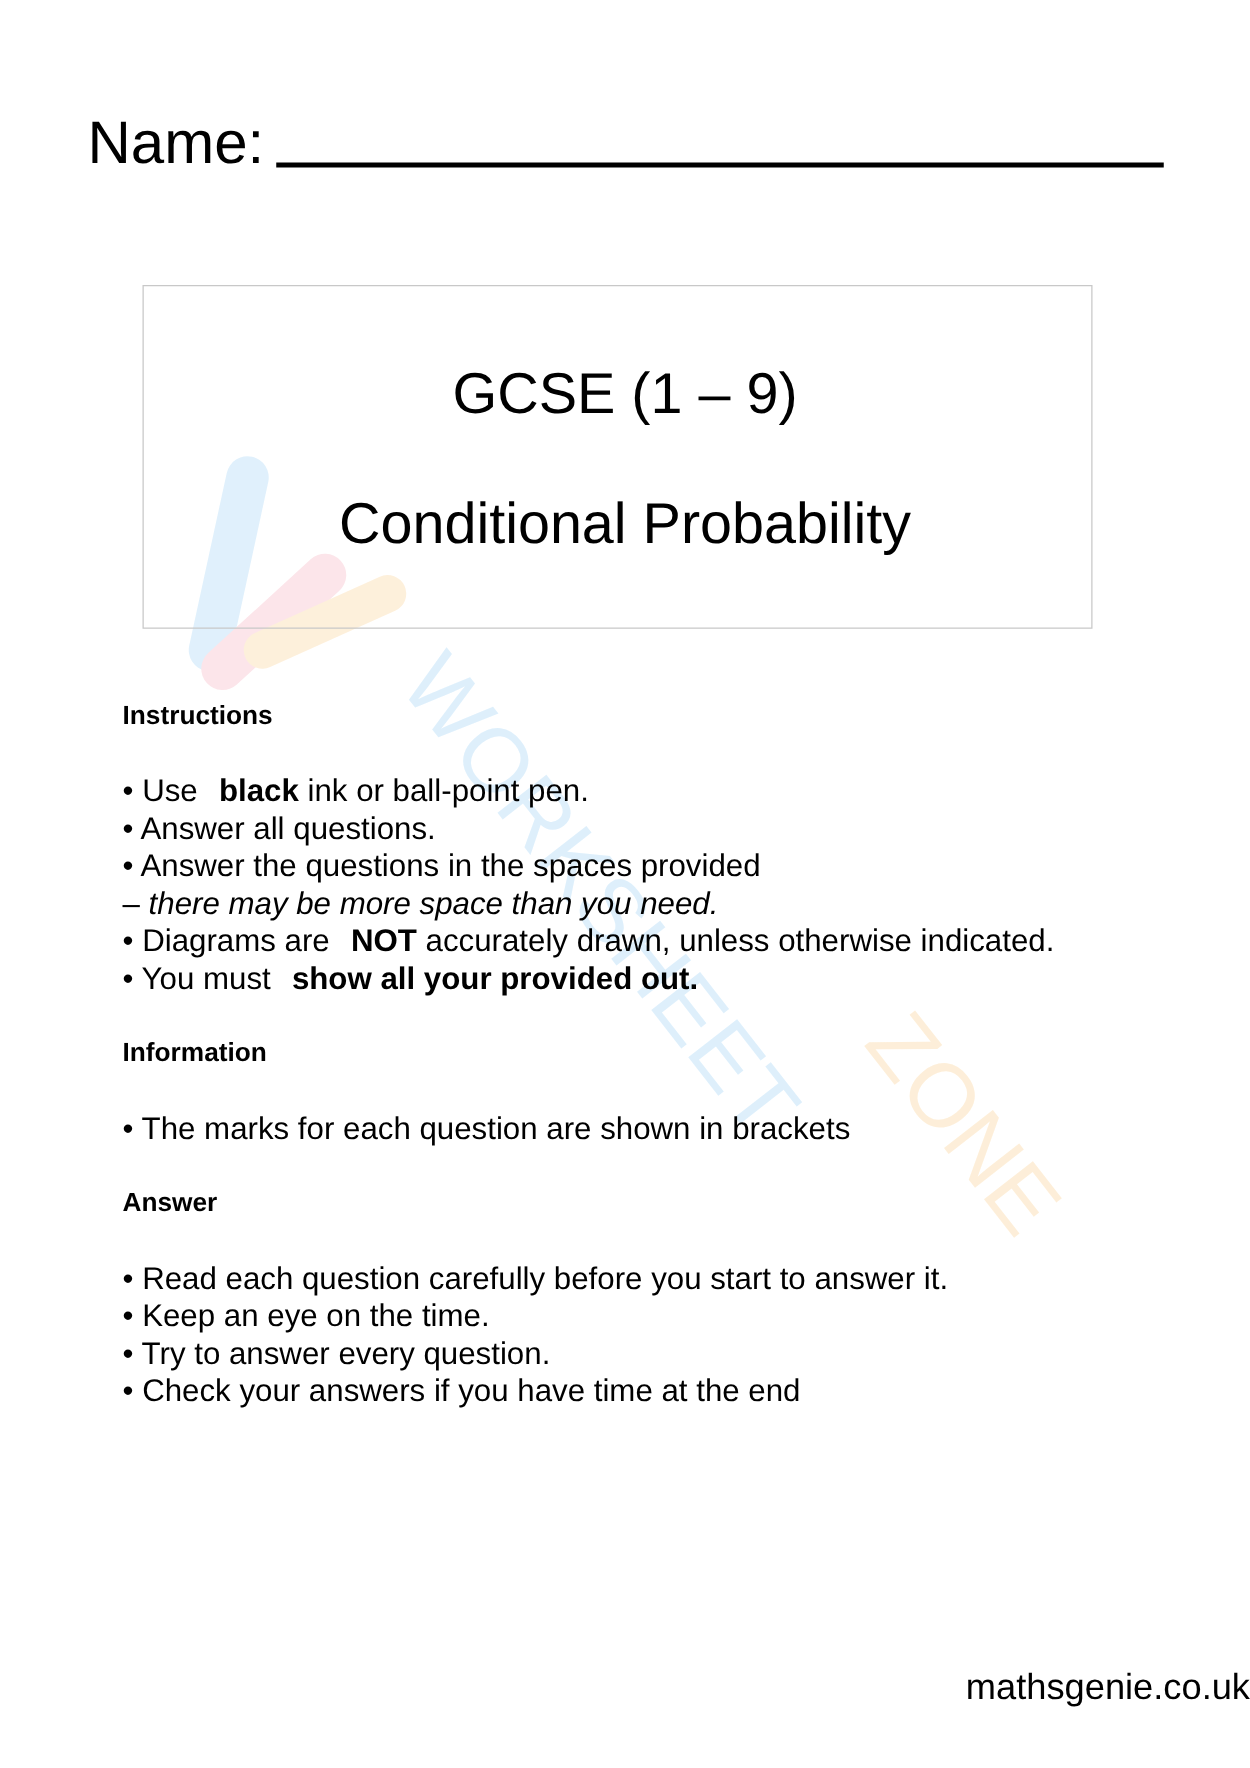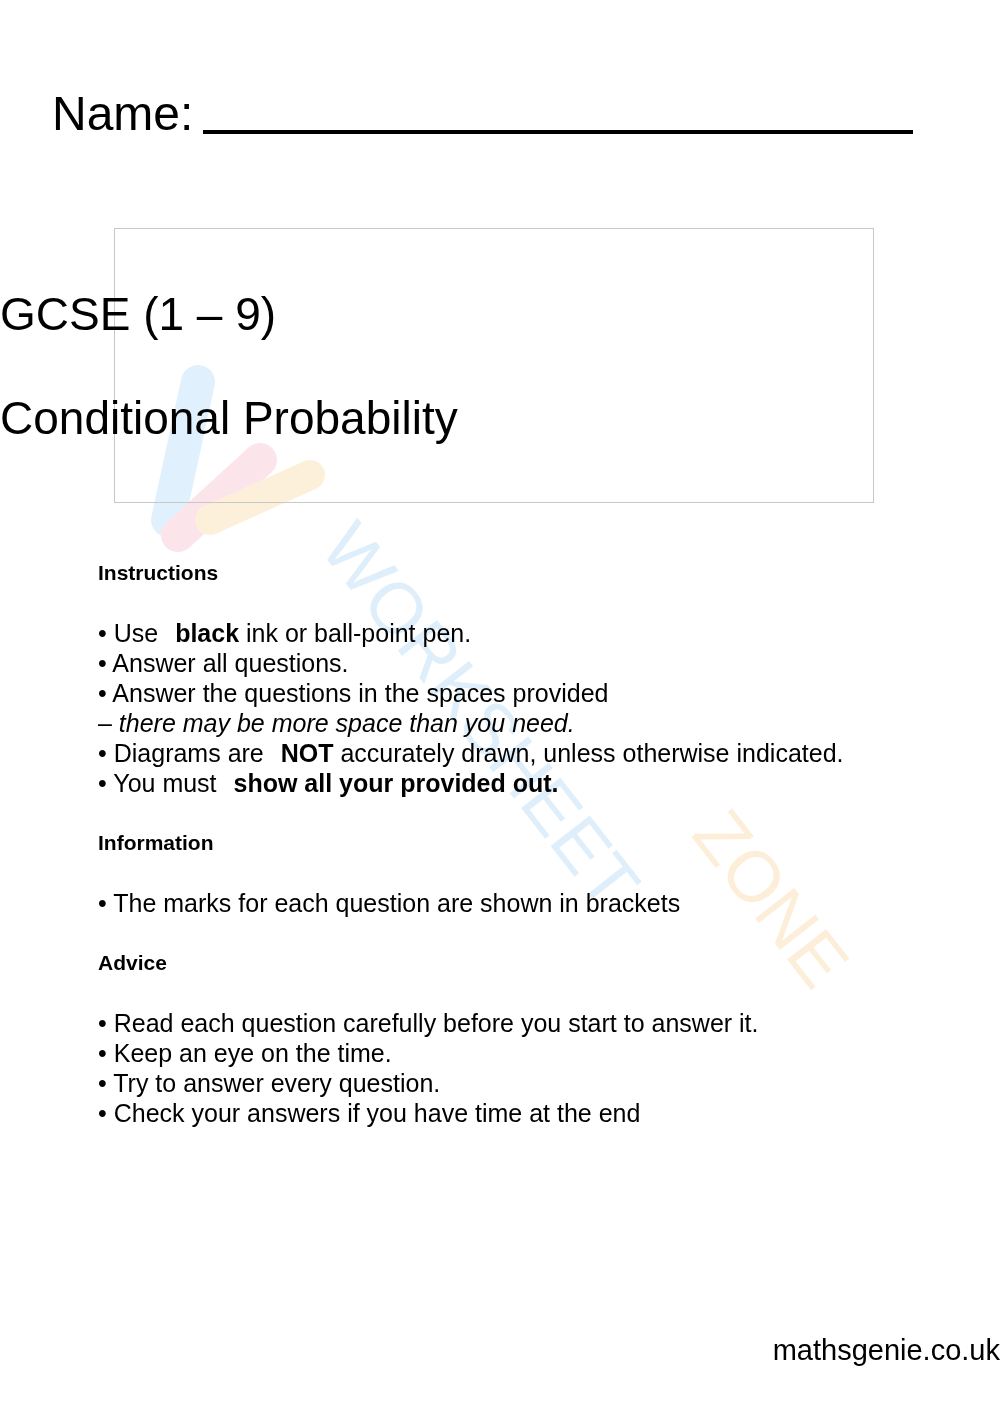--- a/index.html
+++ b/index.html
@@ -1,35 +1,35 @@
 <!DOCTYPE html>
 <html><head>
   <meta charset="utf-8">
   <style>
     html, body { margin: 0; padding: 0; background: #ffffff; }
     body {
       width: 1000px; height: 1414px; position: relative; overflow: hidden;
       font-family: "Liberation Sans", sans-serif; color: #000;
     }
     .name-line {
-      position: absolute; left: 52px; top: 84px;
+      position: absolute; left: 70px; top: 84px;
       font-size: 48px; line-height: 56px; white-space: nowrap;
     }
     .name-line .blank {
       display: inline-block; width: 710px; height: 42px;
       border-bottom: 4px solid #000; vertical-align: baseline; margin-left: 10px;
       position: relative; top: 4px;
     }
     .title-box {
       position: absolute; left: 114px; top: 228px; width: 760px; height: 275px;
       border: 1px solid #c8c8c8; box-sizing: border-box; background: transparent;
       z-index: 2;
     }
     .t-line {
-      position: absolute; left: 0; width: 1000px; font-size: 46px;
+      position: absolute; left: 0; width: 1000px; text-align: center; font-size: 46px;
       line-height: 52px; z-index: 3;
     }
     .content {
       position: absolute; left: 98px; top: 558px; font-size: 25px; line-height: 30px;
       z-index: 3;
     }
     .heading { font-weight: bold; font-size: 21px; height: 30px; }
     .gap { height: 30px; }
     .item { white-space: nowrap; height: 30px; }
     .it { font-style: italic; }
@@ -70,21 +70,21 @@
   <div class="item"><span>–</span><span class="it"> there may be more space than you need.</span></div>
   <div class="item"><span>•</span><span> Diagrams are </span><span class="b">NOT</span><span> accurately drawn, unless otherwise indicated.</span></div>
   <div class="item"><span>•</span><span> You must </span><span class="b">show all your provided out.</span></div>
   <div class="gap"></div>
 
   <div class="heading">Information</div>
   <div class="gap"></div>
   <div class="item"><span>•</span><span> The marks for each question are shown in brackets</span></div>
   <div class="gap"></div>
 
-  <div class="heading">Advice</div>
+  <div class="heading">Answer</div>
   <div class="gap"></div>
   <div class="item"><span>•</span><span> Read each question carefully before you start to answer it.</span></div>
   <div class="item"><span>•</span><span> Keep an eye on the time.</span></div>
   <div class="item"><span>•</span><span> Try to answer every question.</span></div>
   <div class="item"><span>•</span><span> Check your answers if you have time at the end</span></div>
 </div>
 
 <div class="footer">mathsgenie.co.uk</div>
 
 </body></html>

